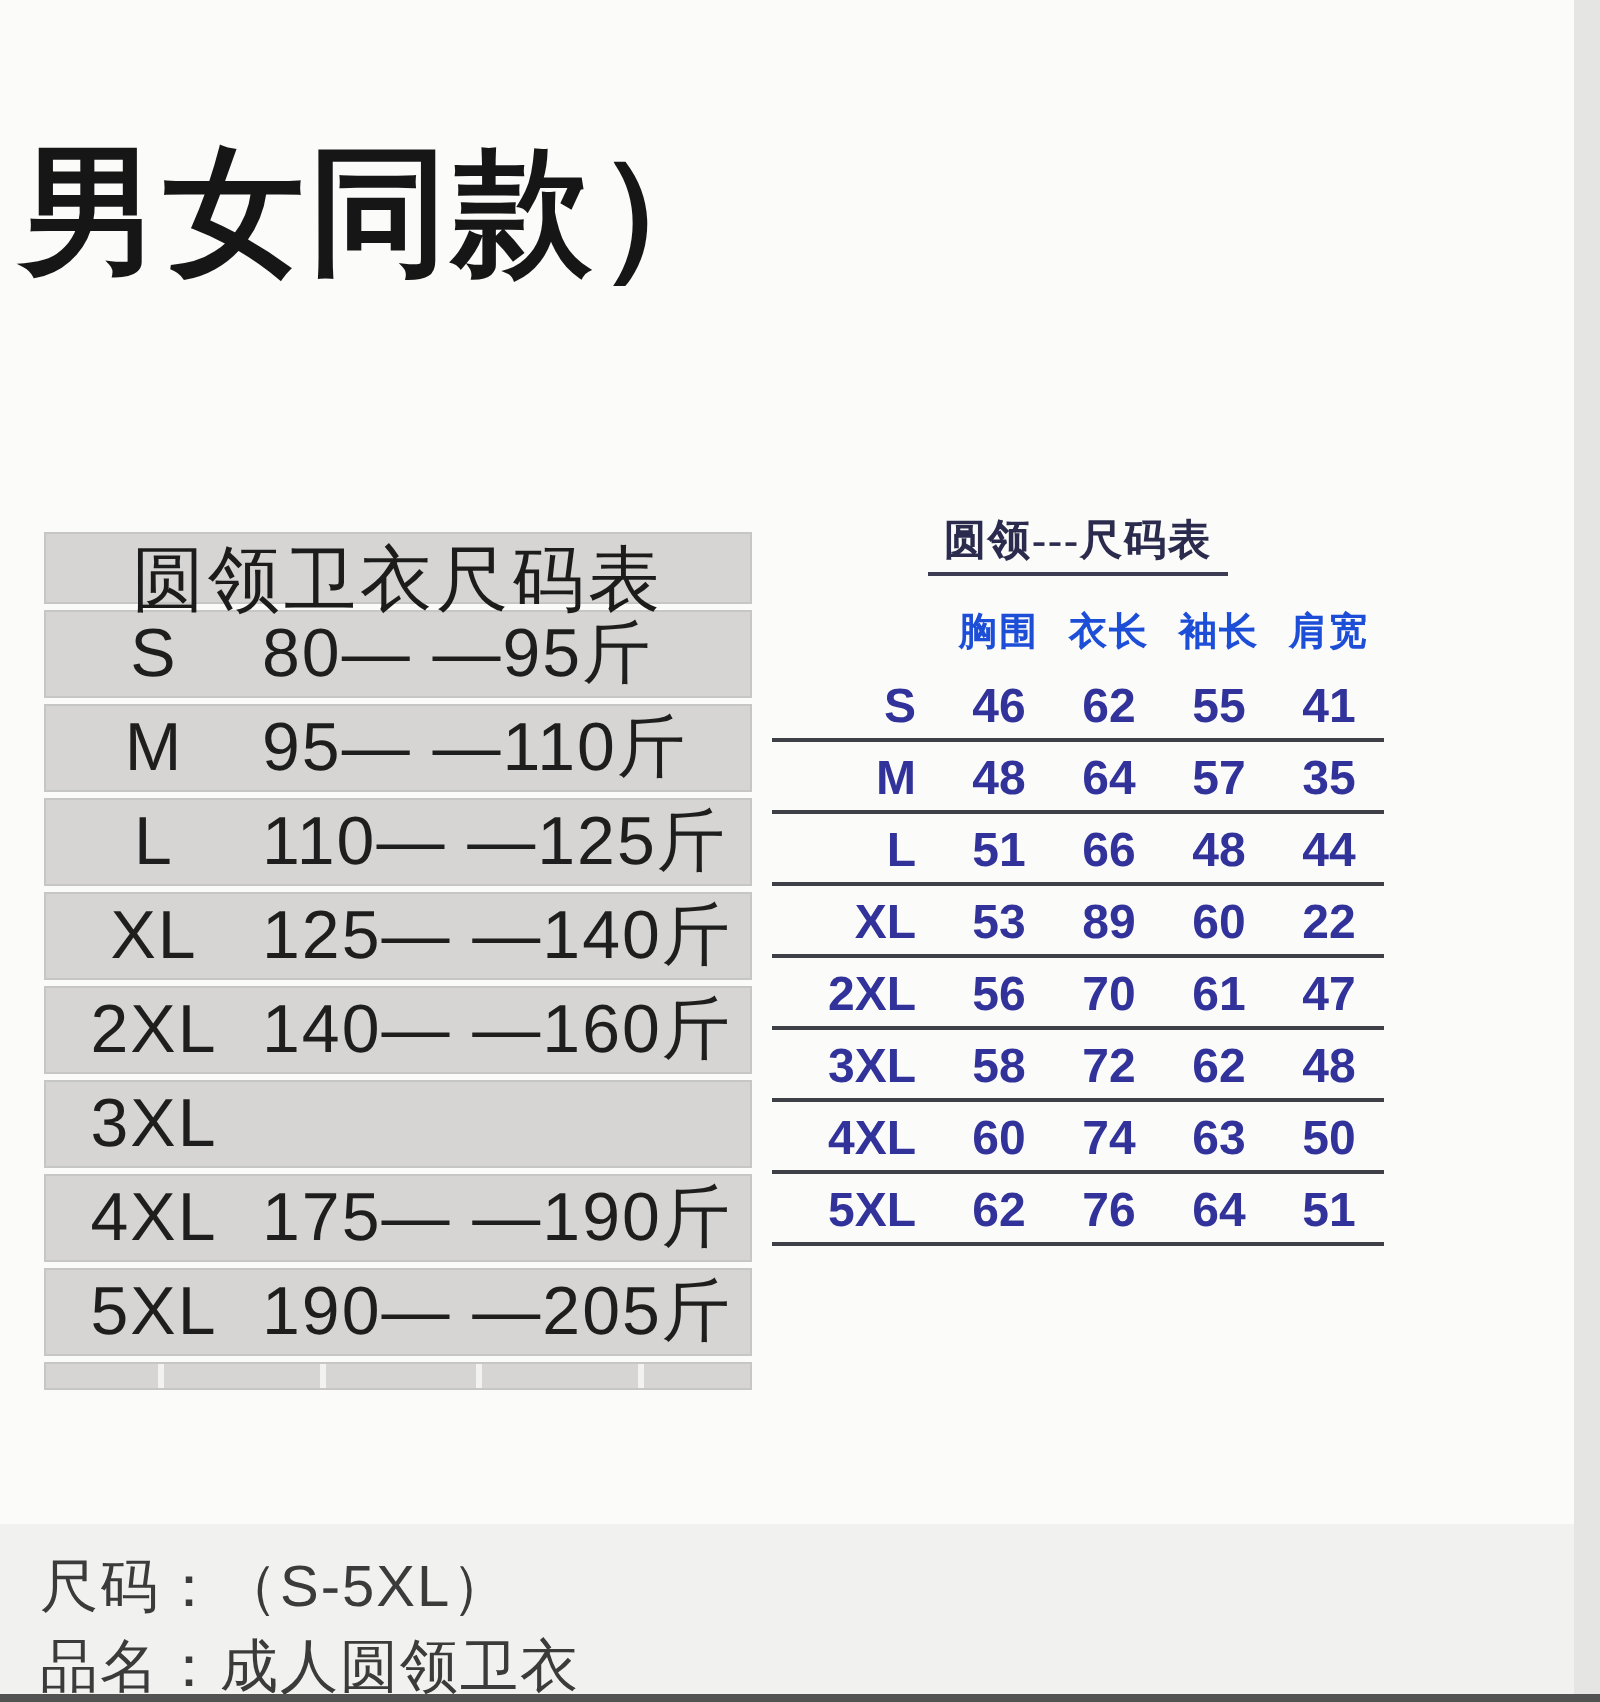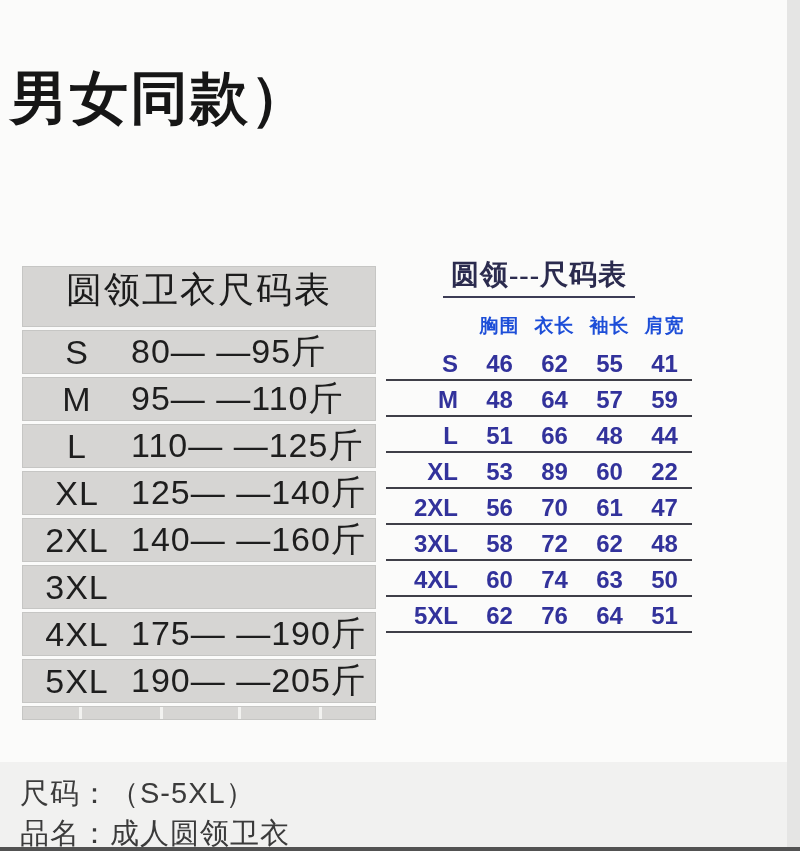--- a/index.html
+++ b/index.html
@@ -20,32 +20,32 @@
   }
   
   .bottom-strip {
     position: absolute; bottom: 0; left: 0;
     width: 100%; height: 4px;
     background: #525252;
   }
   
   .main-title {
     position: absolute; left: 10px; top: 60px;
-    font-size: 58px; font-weight: 900;
+    font-size: 70px; font-weight: 900;
     letter-spacing: 2px; color: #161616;
     font-family: "Liberation Sans", sans-serif;
     white-space: nowrap;
   }
   
   .left-table {
     position: absolute; left: 22px; top: 266px;
     width: 354px;
   }
   .lt-header {
-    height: 61px; line-height: 46px;
+    height: 36px; line-height: 46px;
     background: #d6d5d3;
     border: 1px solid #c6c6c4;
     text-align: center;
     font-family: "Liberation Serif", serif;
     font-size: 36px; color: #1c1c1c;
     letter-spacing: 2px;
   }
   .lt-row {
     display: flex; align-items: center;
     height: 44px; margin-top: 3px;
@@ -77,21 +77,21 @@
   .lt-brick.b4 { left: 84%; }
   
   .right-table {
     position: absolute; left: 386px; top: 256px;
     width: 306px;
   }
   .rt-title-wrap { text-align: center; }
   .rt-title {
     display: inline-block;
     font-family: "Liberation Serif", serif;
-    font-weight: bold; font-size: 28px;
+    font-weight: bold; font-size: 21px;
     color: #2b2b4e;
     border-bottom: 2px solid #3c3c55;
     padding: 0 8px 2px 8px;
     letter-spacing: 1px;
   }
   .rt-header {
     display: flex; align-items: flex-end;
     margin-top: 15px; height: 26px;
     font-family: "Liberation Serif", serif;
     font-weight: bold; font-size: 19px;
@@ -195,21 +195,21 @@
       <span class="rt-val-col">46</span>
       <span class="rt-val-col">62</span>
       <span class="rt-val-col">55</span>
       <span class="rt-val-col">41</span>
     </div>
     <div class="rt-row">
       <span class="rt-size-col">M</span>
       <span class="rt-val-col">48</span>
       <span class="rt-val-col">64</span>
       <span class="rt-val-col">57</span>
-      <span class="rt-val-col">59</span>
+      <span class="rt-val-col">35</span>
     </div>
     <div class="rt-row">
       <span class="rt-size-col">L</span>
       <span class="rt-val-col">51</span>
       <span class="rt-val-col">66</span>
       <span class="rt-val-col">48</span>
       <span class="rt-val-col">44</span>
     </div>
     <div class="rt-row">
       <span class="rt-size-col">XL</span>

